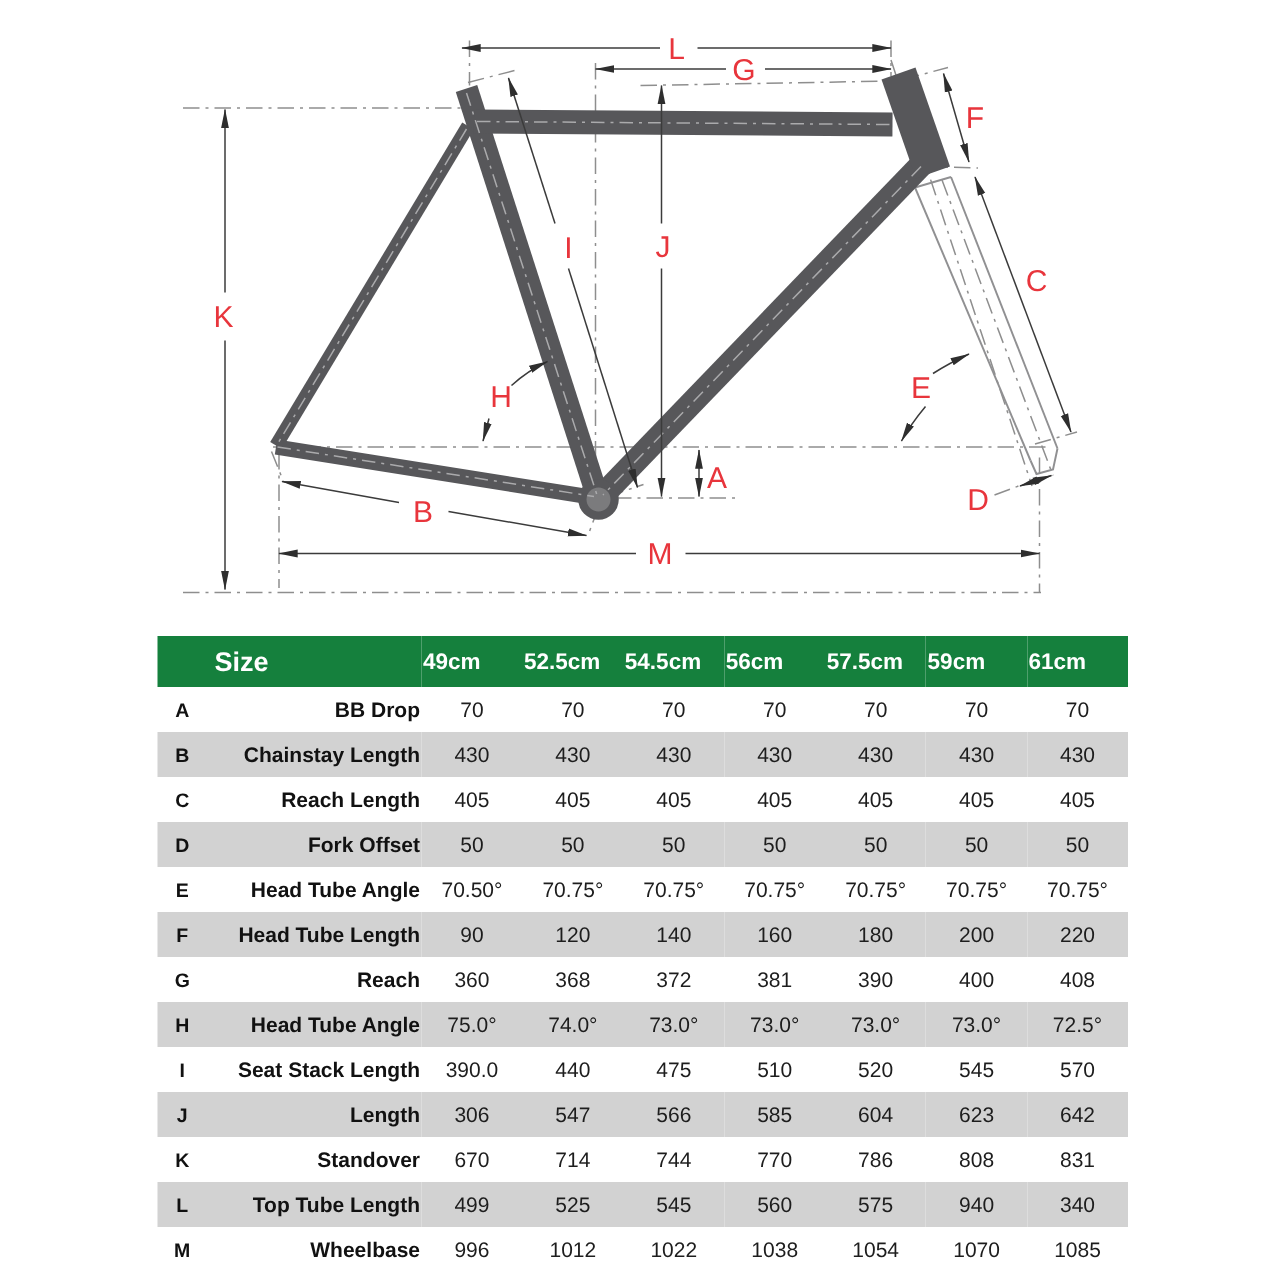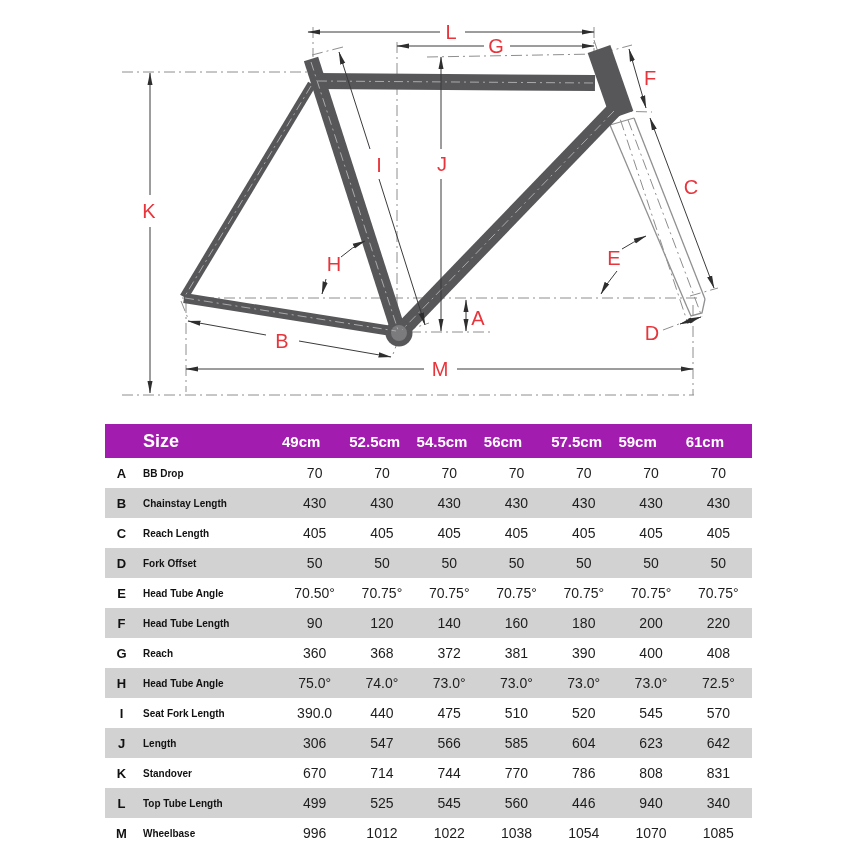--- a/index.html
+++ b/index.html
@@ -16,28 +16,28 @@
   .cl{stroke:#aaaaac;stroke-width:1;fill:none;stroke-dasharray:9 4 2 4;}
   .w{stroke:#8e8e8e;stroke-width:1;fill:none;stroke-dasharray:11 4 2 4;}
   .d{stroke:#3b3b3b;stroke-width:1;fill:none;}
   .fork{stroke:#909092;stroke-width:1.3;fill:none;}
   .dimlabel{fill:#e8353c;font-size:20px;text-anchor:middle;}
   
   .geo-table{
     border-collapse:collapse;table-layout:fixed;
     width:647px;margin:2px 0 0 105px;
   }
-  .geo-table thead tr{background:#a21caf;color:#ffffff;height:34px;}
+  .geo-table thead tr{background:#15803d;color:#ffffff;height:34px;}
   .geo-table thead th{font-weight:bold;vertical-align:middle;}
   .geo-table th.size-title{text-align:left;font-size:18px;padding-left:5px;}
   .geo-table th.col-size{text-align:left;font-size:15px;}
   .geo-table tbody tr{height:30px;}
   .geo-table tbody tr.stripe{background:#d2d2d2;}
   .geo-table tbody th.row-letter{font-size:13px;font-weight:bold;text-align:center;color:#111;}
-  .geo-table tbody th.row-label{font-size:10px;font-weight:bold;text-align:left;padding-left:5px;color:#111;}
+  .geo-table tbody th.row-label{font-size:14px;font-weight:bold;text-align:right;padding-left:5px;color:#111;}
   .geo-table tbody td.value-cell{font-size:14px;text-align:center;color:#1d1d1d;font-weight:normal;}
 </style>
 </head>
 <body>
 
 <div class="diagram">
 <svg viewBox="0 0 858 422" width="858" height="422" xmlns="http://www.w3.org/2000/svg">
   <defs>
     <marker id="ah" viewBox="0 0 12 6" refX="11.5" refY="3" markerWidth="13" markerHeight="6.5" orient="auto-start-reverse" fill="#2e2e2e">
       <path d="M0,0.6 L12,3 L0,5.4 z"></path>
@@ -245,21 +245,21 @@
         <td class="value-cell">75.0°</td>
         <td class="value-cell">74.0°</td>
         <td class="value-cell">73.0°</td>
         <td class="value-cell">73.0°</td>
         <td class="value-cell">73.0°</td>
         <td class="value-cell">73.0°</td>
         <td class="value-cell">72.5°</td>
       </tr>
       <tr>
         <th class="row-letter">I</th>
-        <th class="row-label">Seat Fork Length</th>
+        <th class="row-label">Seat Stack Length</th>
         <td class="value-cell">390.0</td>
         <td class="value-cell">440</td>
         <td class="value-cell">475</td>
         <td class="value-cell">510</td>
         <td class="value-cell">520</td>
         <td class="value-cell">545</td>
         <td class="value-cell">570</td>
       </tr>
       <tr class="stripe">
         <th class="row-letter">J</th>
@@ -283,21 +283,21 @@
         <td class="value-cell">808</td>
         <td class="value-cell">831</td>
       </tr>
       <tr class="stripe">
         <th class="row-letter">L</th>
         <th class="row-label">Top Tube Length</th>
         <td class="value-cell">499</td>
         <td class="value-cell">525</td>
         <td class="value-cell">545</td>
         <td class="value-cell">560</td>
-        <td class="value-cell">446</td>
+        <td class="value-cell">575</td>
         <td class="value-cell">940</td>
         <td class="value-cell">340</td>
       </tr>
       <tr>
         <th class="row-letter">M</th>
         <th class="row-label">Wheelbase</th>
         <td class="value-cell">996</td>
         <td class="value-cell">1012</td>
         <td class="value-cell">1022</td>
         <td class="value-cell">1038</td>

